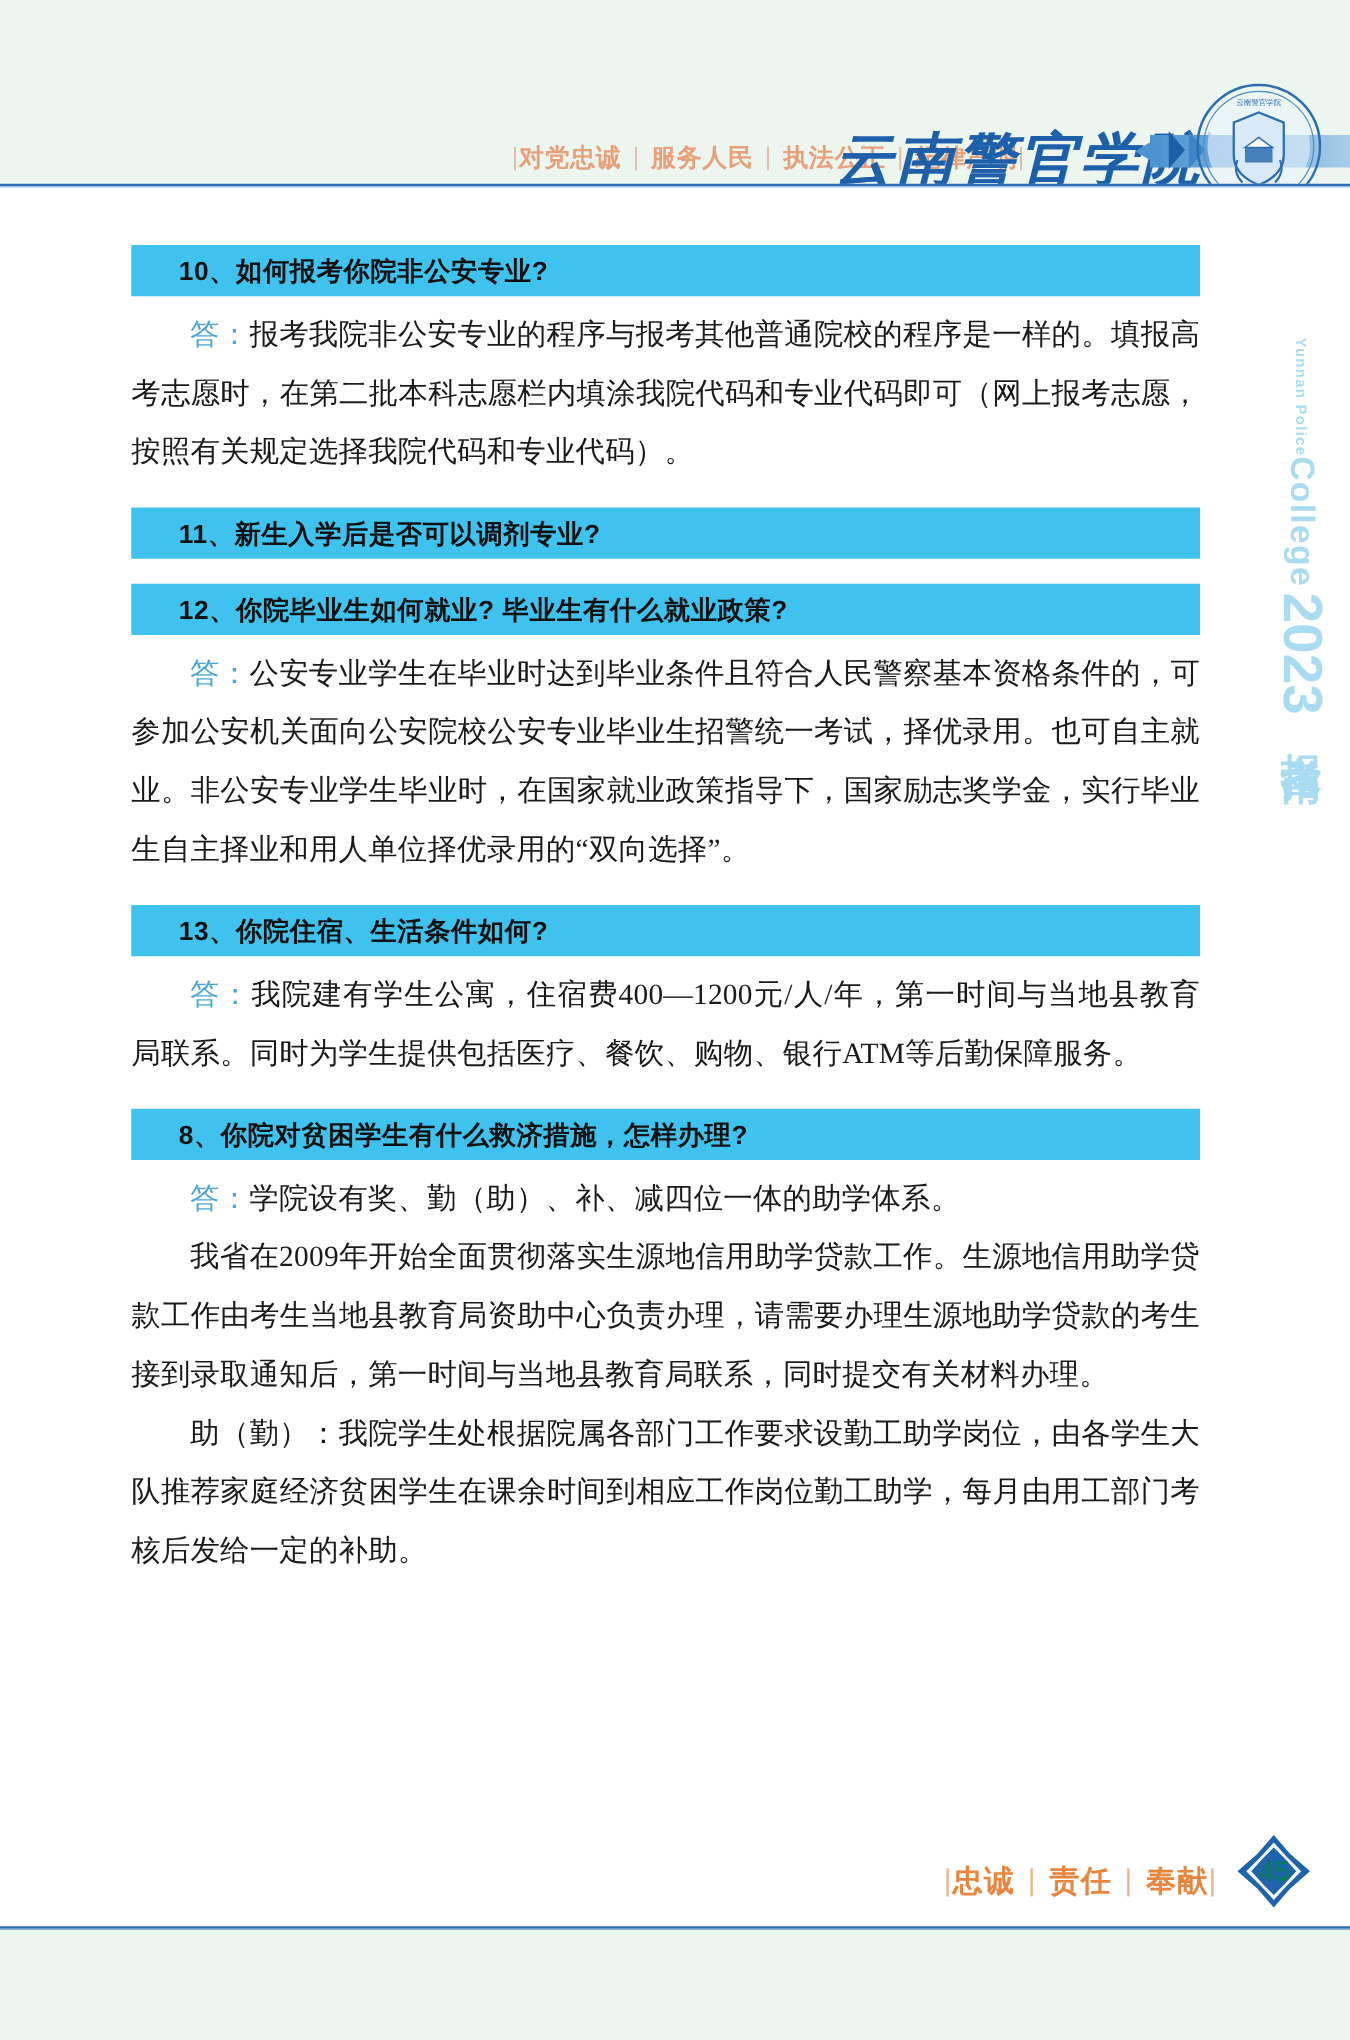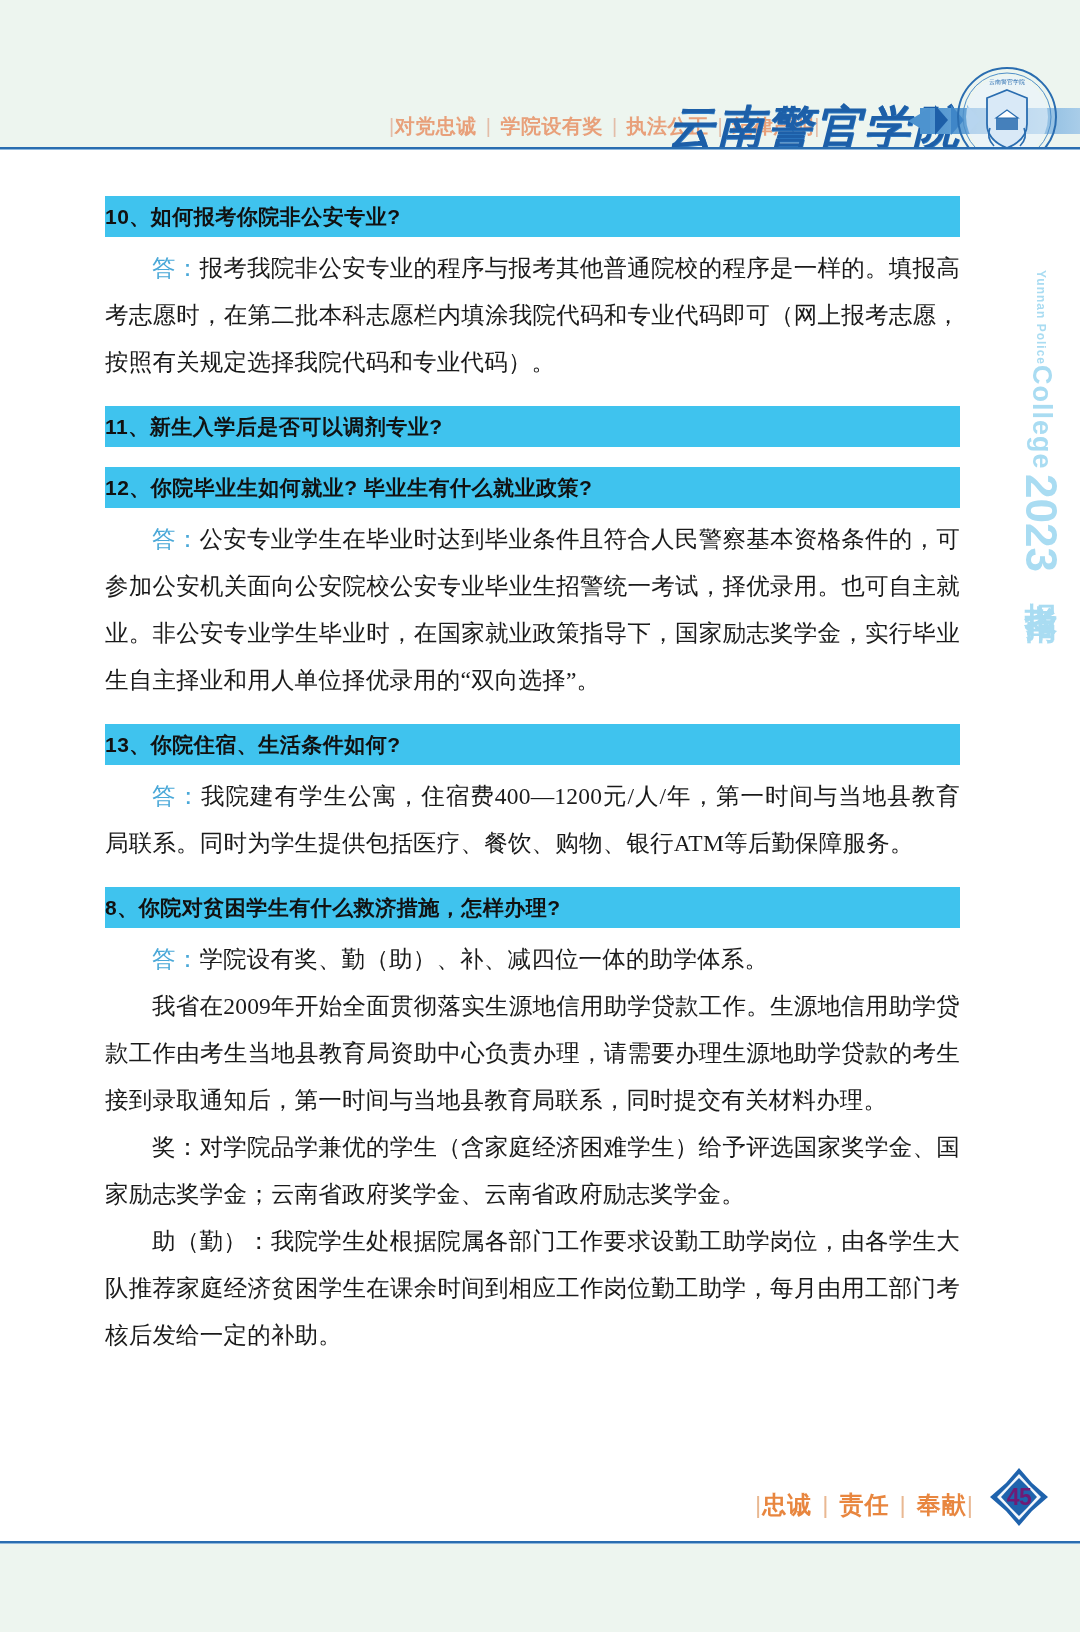--- a/index.html
+++ b/index.html
@@ -166,20 +166,21 @@
     position: absolute;
     left: 105px;
     top: 196px;
     width: 855px;
   }
   .qbar {
     background: #3fc3ee;
     height: 41px;
     display: flex;
     align-items: center;
+    padding-left: 38px;
     box-sizing: border-box;
     margin-bottom: 8px;
   }
   .qbar-text {
     font-family: "Liberation Sans", "DejaVu Sans", sans-serif;
     font-size: 21px;
     font-weight: bold;
     color: #111111;
     letter-spacing: 0.5px;
     white-space: nowrap;
@@ -251,34 +252,34 @@
     right: 30px;
     top: 1466px;
     width: 62px;
     height: 62px;
     display: flex;
     align-items: center;
     justify-content: center;
     font-family: "Liberation Sans", "DejaVu Sans", sans-serif;
     font-size: 23px;
     font-weight: bold;
-    color: #701a75;
+    color: #0f766e;
     letter-spacing: -0.5px;
   }
 </style>
 </head>
 <body>
 
 <div class="header">
 
   <div class="slogans">
     <span class="edge">|</span>
     <span>对党忠诚</span>
     <span class="sep">|</span>
-    <span>学院设有奖</span>
+    <span>服务人民</span>
     <span class="sep">|</span>
     <span>执法公正</span>
     <span class="sep">|</span>
     <span>纪律严明</span>
     <span class="edge">|</span>
   </div>
 
   <div class="school-name">云南警官学院</div>
 
   <div class="band"></div>
@@ -352,21 +353,20 @@
   </div>
 
   <div class="block tight">
     <div class="qbar">
       <span class="qbar-text">8、你院对贫困学生有什么救济措施，怎样办理?</span>
     </div>
     <p class="ans indent sub-para">
       <span class="ans-label">答：</span><span>学院设有奖、勤（助）、补、减四位一体的助学体系。</span>
     </p>
     <p class="ans indent sub-para">我省在2009年开始全面贯彻落实生源地信用助学贷款工作。生源地信用助学贷款工作由考生当地县教育局资助中心负责办理，请需要办理生源地助学贷款的考生接到录取通知后，第一时间与当地县教育局联系，同时提交有关材料办理。</p>
-    <p class="ans indent sub-para">奖：对学院品学兼优的学生（含家庭经济困难学生）给予评选国家奖学金、国家励志奖学金；云南省政府奖学金、云南省政府励志奖学金。</p>
     <p class="ans indent sub-para">助（勤）：我院学生处根据院属各部门工作要求设勤工助学岗位，由各学生大队推荐家庭经济贫困学生在课余时间到相应工作岗位勤工助学，每月由用工部门考核后发给一定的补助。</p>
   </div>
 
 </div>
 
 <div class="footer-rule">
   <div class="f1"></div>
     <div class="f2"></div>
 </div>
 <div class="footer"></div>

